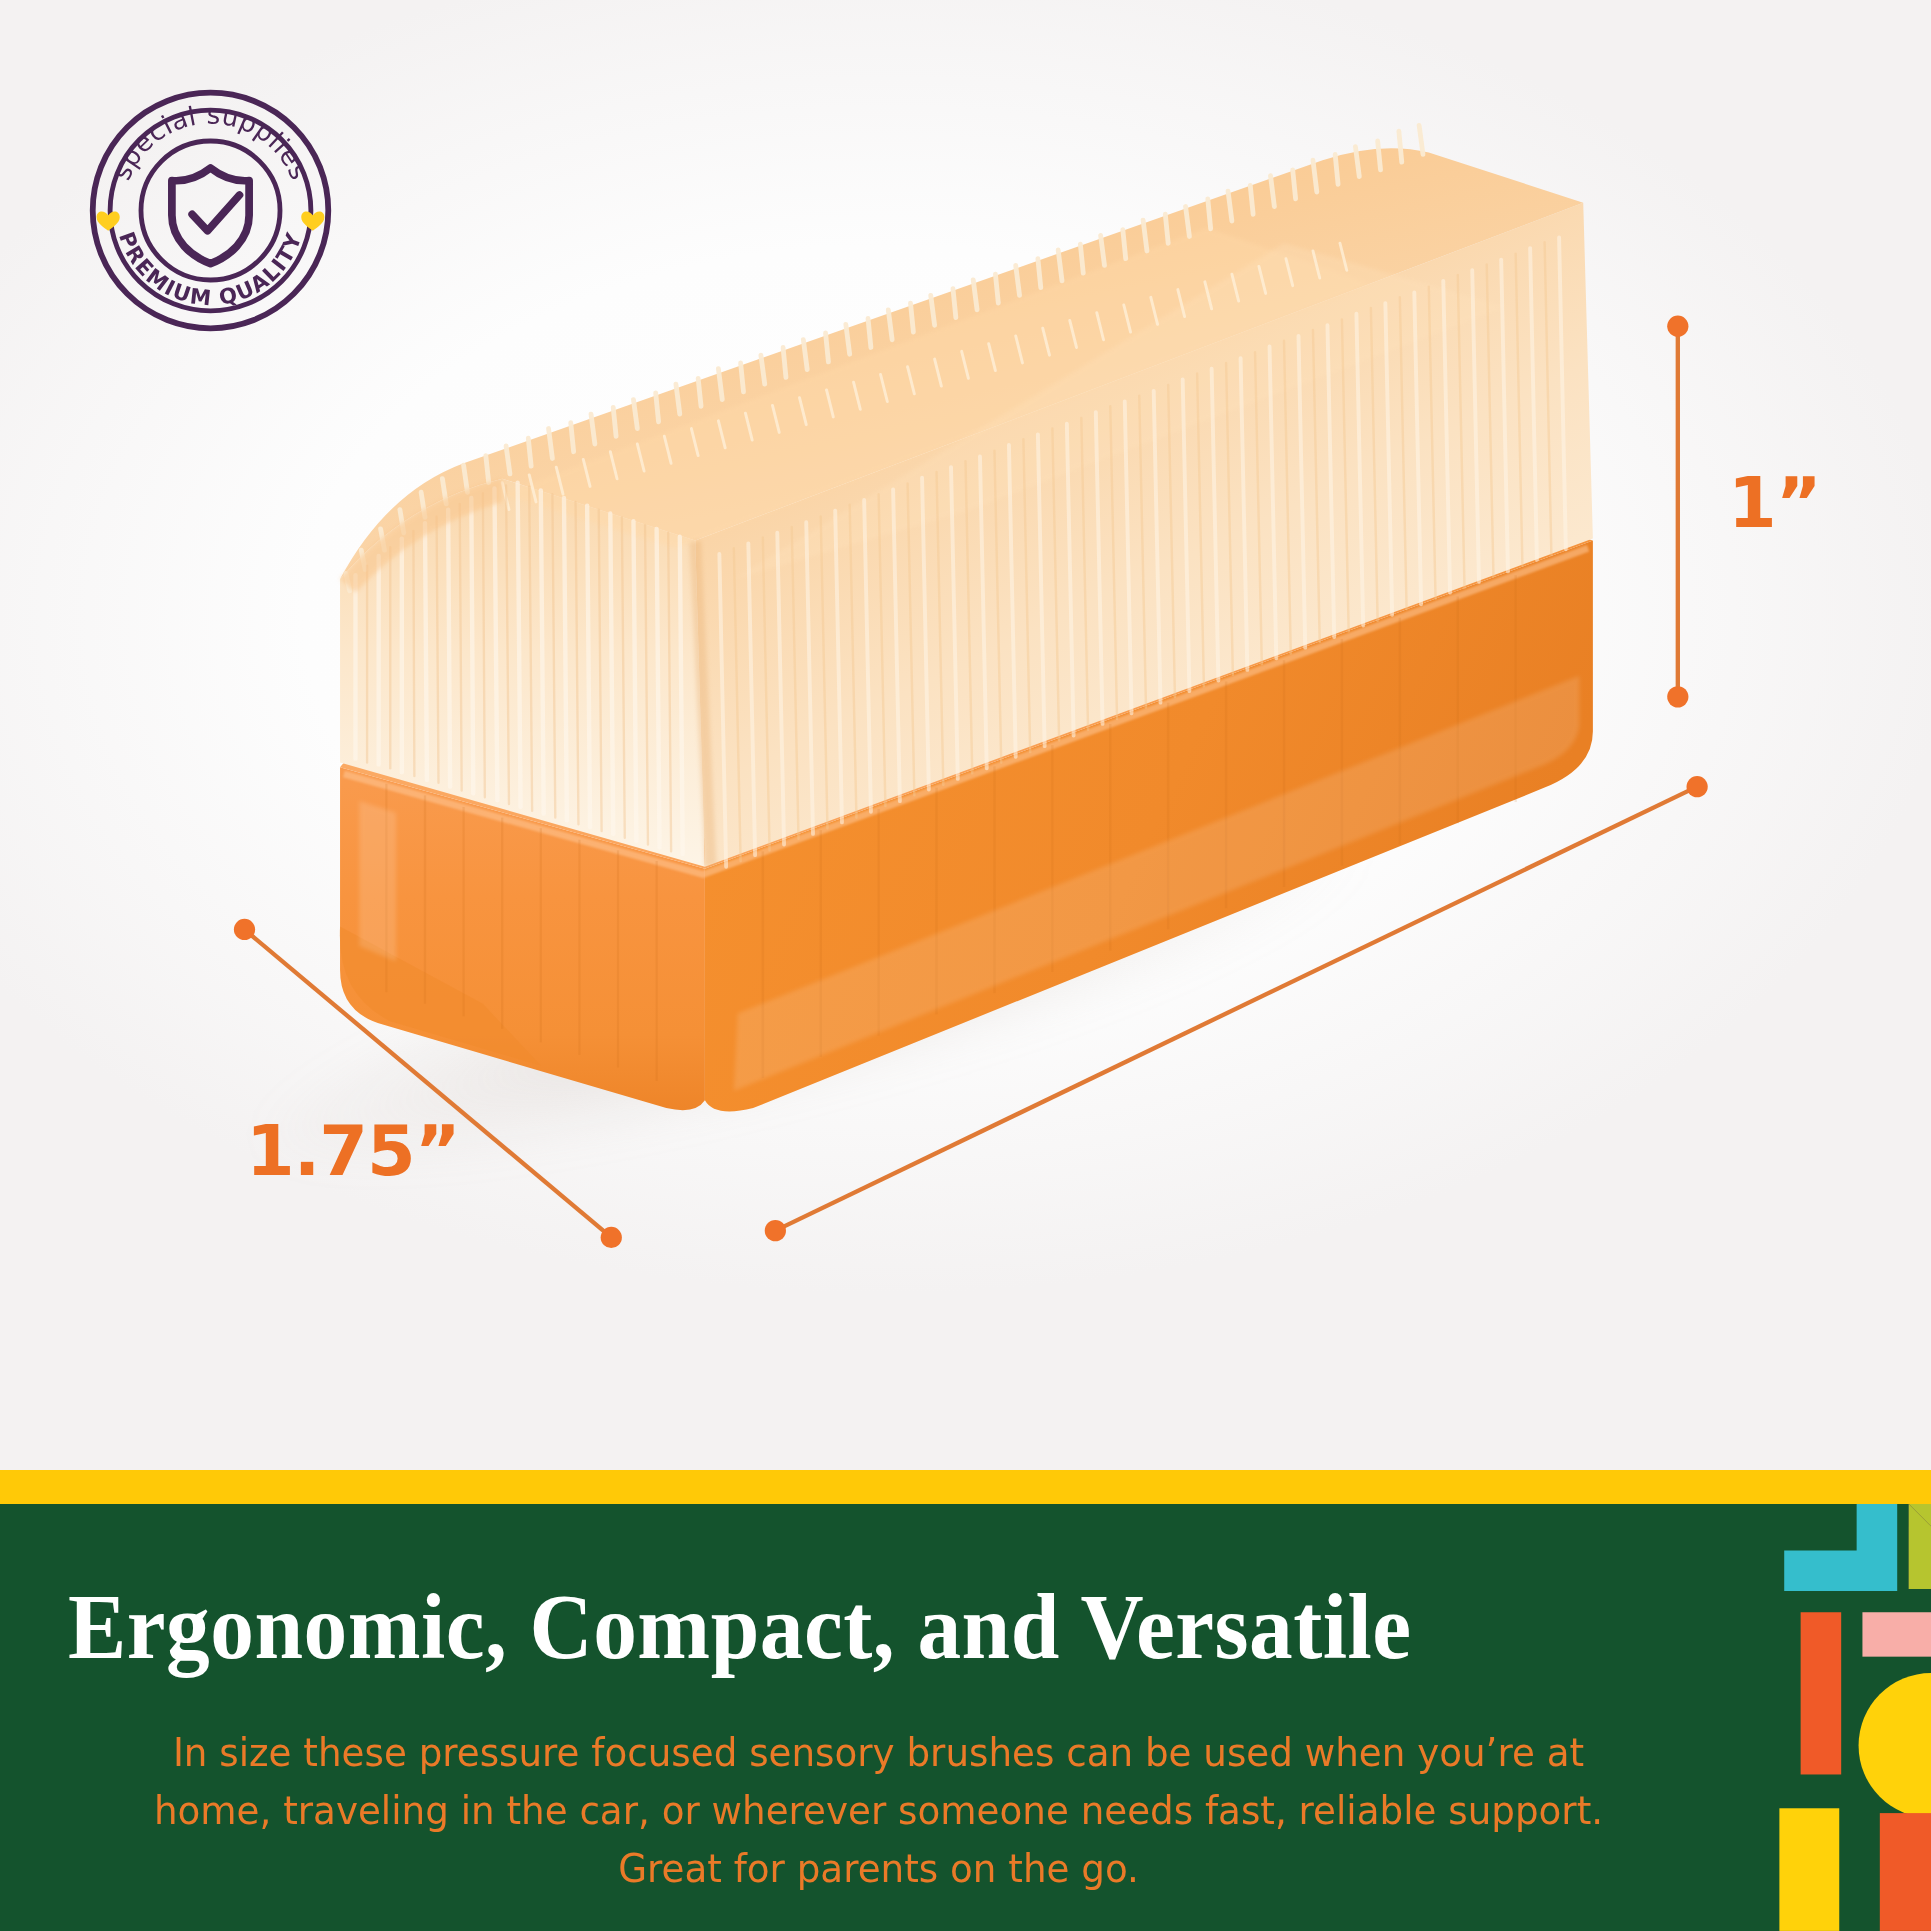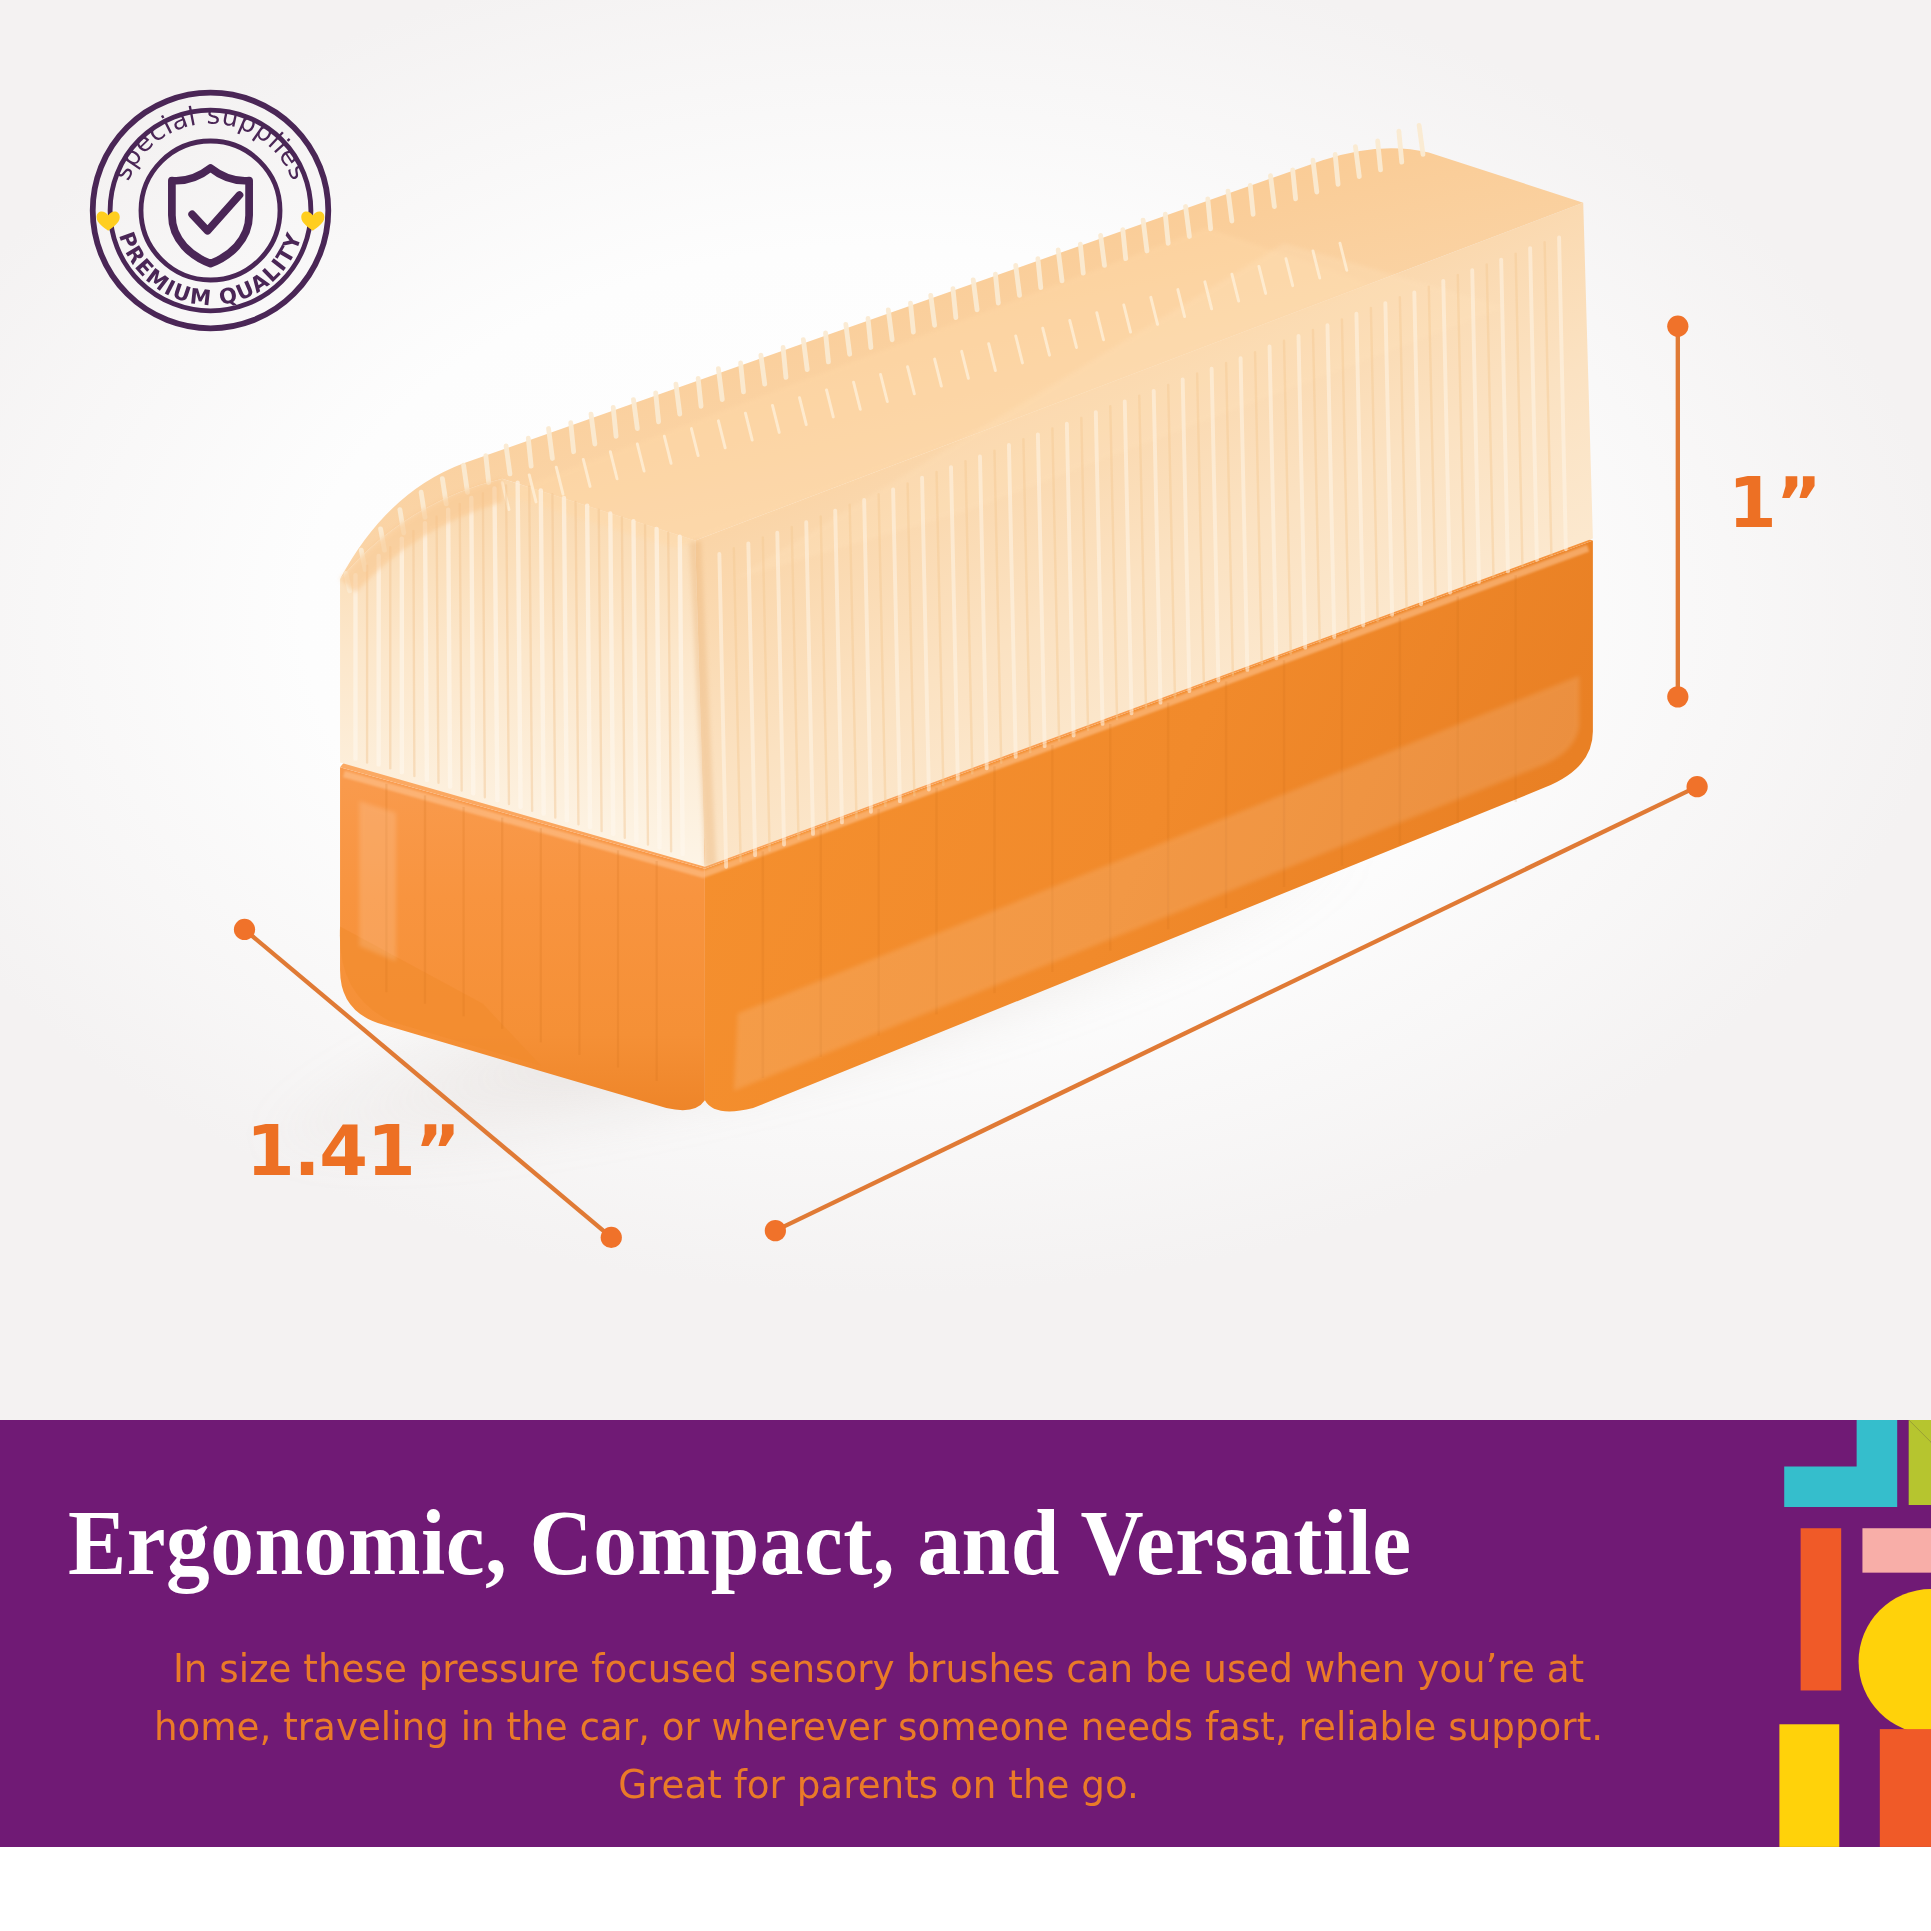--- a/index.html
+++ b/index.html
@@ -47,22 +47,22 @@
   #dim-v-label{ left:1728px; top:462px; font-size:70px; }
 
   
   #yellow-bar{
     position:absolute; left:0; top:1470px; width:1931px; height:34px;
     background:#FFC907;
   }
 
   
   #banner{
-    position:absolute; left:0; top:1420px; width:1931px; height:427px;
-    background:#701a75; overflow:hidden;
+    position:absolute; left:0; top:1504px; width:1931px; height:427px;
+    background:#14532d; overflow:hidden;
   }
   #banner-text{ position:absolute; left:0; top:0; width:1748px; height:427px; }
   #headline{
     position:absolute; left:68px; top:75px; width:1661px;
     font-family:"Liberation Serif", serif;
     font-weight:bold;
     font-size:94px;
     line-height:1.0;
     color:#ffffff;
     letter-spacing:0.5px;
@@ -390,21 +390,21 @@
       </g>
 
       <g>
         <line x1="803" y1="1275" x2="1758" y2="815" stroke="#E07A35" stroke-width="4.5"></line>
         <circle cx="803" cy="1275" r="11" fill="#F0722A"></circle>
         <circle cx="1758" cy="815" r="11" fill="#F0722A"></circle>
       </g>
     </svg>
 
     <div class="dim-label" id="dim-v-label">1”</div>
-    <div class="dim-label" id="dim-d-label">1.41”</div>
+    <div class="dim-label" id="dim-d-label">1.75”</div>
 
     <div class="badge-wrap">
       <svg viewBox="0 0 260 260" width="251" height="251">
         <defs>
           <path id="arcTop" d="M 40,130 A 90,90 0 0 1 220,130" fill="none"></path>
           <path id="arcBot" d="M 32,130 A 98,98 0 0 0 228,130" fill="none"></path>
         </defs>
         <circle cx="130" cy="130" r="122" fill="none" stroke="#4A2656" stroke-width="6"></circle>
         <circle cx="130" cy="130" r="104" fill="none" stroke="#4A2656" stroke-width="5"></circle>
         <circle cx="130" cy="130" r="72" fill="none" stroke="#4A2656" stroke-width="5"></circle>

